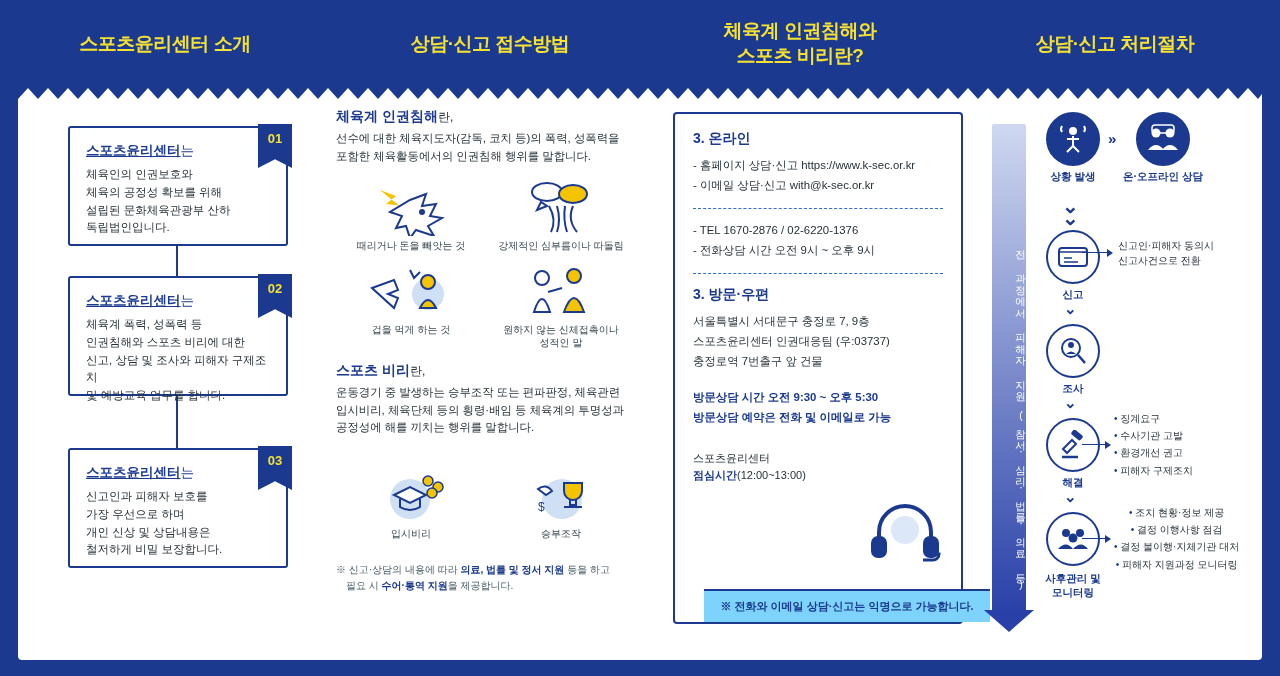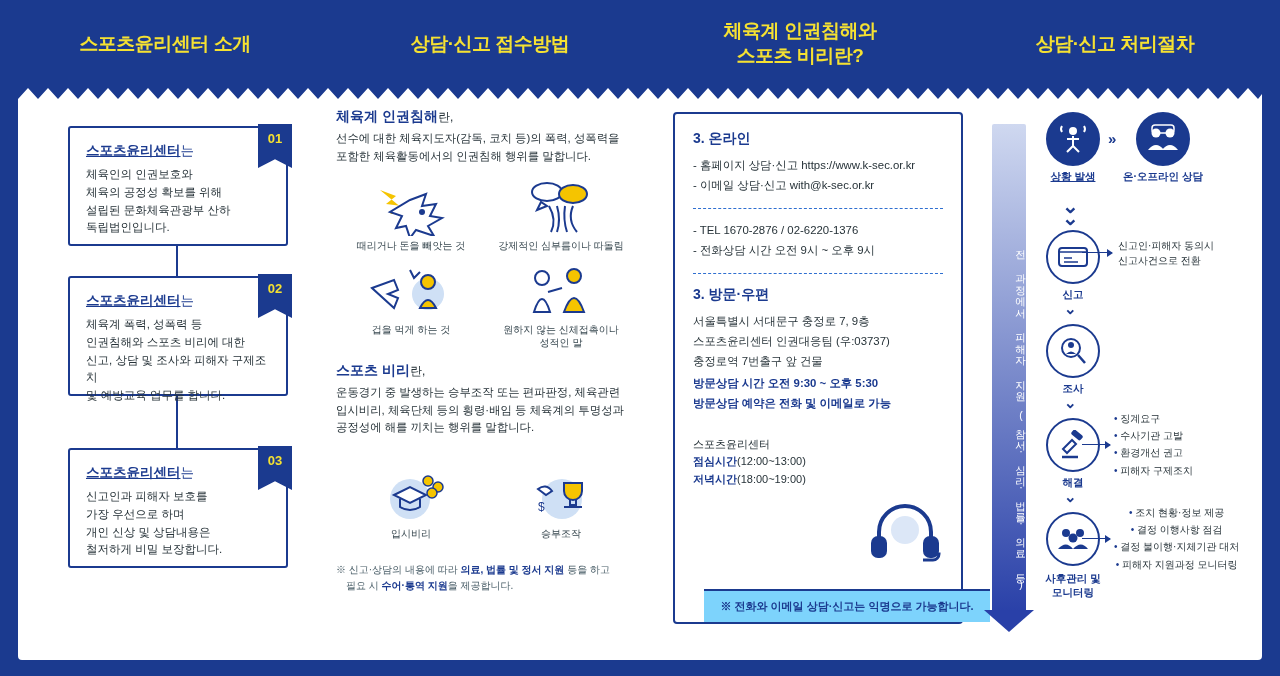--- a/index.html
+++ b/index.html
@@ -318,27 +318,26 @@
 
     <div class="c3line">- TEL 1670-2876 / 02-6220-1376</div>
     <div class="c3line">- 전화상담 시간 오전 9시 ~ 오후 9시</div>
 
     <div class="dashed"></div>
 
     <div class="c3h">3. 방문·우편</div>
     <div class="c3line">서울특별시 서대문구 충정로 7, 9층</div>
     <div class="c3line">스포츠윤리센터 인권대응팀 (우:03737)</div>
     <div class="c3line">충정로역 7번출구 앞 건물</div>
-    <div class="c3line" style="margin-top:2px;font-weight:bold;color:#1b3a8f">방문상담 시간 오전 9:30 ~ 오후 5:30</div>
+    <div class="c3line" style="margin-top:16px;font-weight:bold;color:#1b3a8f">방문상담 시간 오전 9:30 ~ 오후 5:30</div>
     <div class="c3line" style="font-weight:bold;color:#1b3a8f">방문상담 예약은 전화 및 이메일로 가능</div>
 
     <div class="hours">
       <div>스포츠윤리센터</div>
       <div><b>점심시간</b><span>(12:00~13:00)</span></div>
-      <div><b>저녁시간</b><span>(18:00~19:00)</span></div>
     </div>
 
     <div class="headset">
       <svg width="78" height="62" viewBox="0 0 78 62">
         <path d="M10,40 v-8 a26,26 0 0 1 52,0 v8" fill="none" stroke="#1b3a8f" stroke-width="4"></path>
         <rect x="2" y="36" width="16" height="22" rx="7" fill="#1b3a8f"></rect>
         <rect x="54" y="36" width="16" height="22" rx="7" fill="#1b3a8f"></rect>
         <path d="M62,54 h8 a6,6 0 0 1 -6,6 h-10" fill="none" stroke="#1b3a8f" stroke-width="3"></path>
         <circle cx="36" cy="30" r="14" fill="#dce7f7"></circle>
       </svg>
@@ -352,21 +351,21 @@
     <div class="vbar-tip"></div>
     <div class="vbar-text">전 과정에서 피해자 지원 (참서·심리·법률·의료 등)</div>
 
     <div class="node filled" style="left:68px; top:10px;">
       <svg width="34" height="34" viewBox="0 0 34 34">
         <circle cx="17" cy="9" r="4" fill="#ffffff"></circle>
         <path d="M17,14 v10 M11,30 l6,-6 6,6 M11,17 h12" stroke="#ffffff" stroke-width="2" fill="none"></path>
         <path d="M6,4 q-2,3 0,6 M28,4 q2,3 0,6" stroke="#ffffff" stroke-width="2" fill="none"></path>
       </svg>
     </div>
-    <div class="node-label" style="left:55px; top:68px;text-decoration:underline;">상황 발생</div>
+    <div class="node-label" style="left:55px; top:68px;">상황 발생</div>
 
     <div class="chev" style="left:130px; top:28px;">»</div>
 
     <div class="node filled" style="left:158px; top:10px;">
       <svg width="34" height="30" viewBox="0 0 34 30">
         <circle cx="10" cy="9" r="4.5" fill="#ffffff"></circle>
         <circle cx="24" cy="9" r="4.5" fill="#ffffff"></circle>
         <path d="M2,26 q8,-10 16,0z M16,26 q8,-10 16,0z" fill="#ffffff"></path>
         <rect x="6" y="1" width="22" height="8" rx="3" fill="none" stroke="#ffffff" stroke-width="1.5"></rect>
       </svg>

